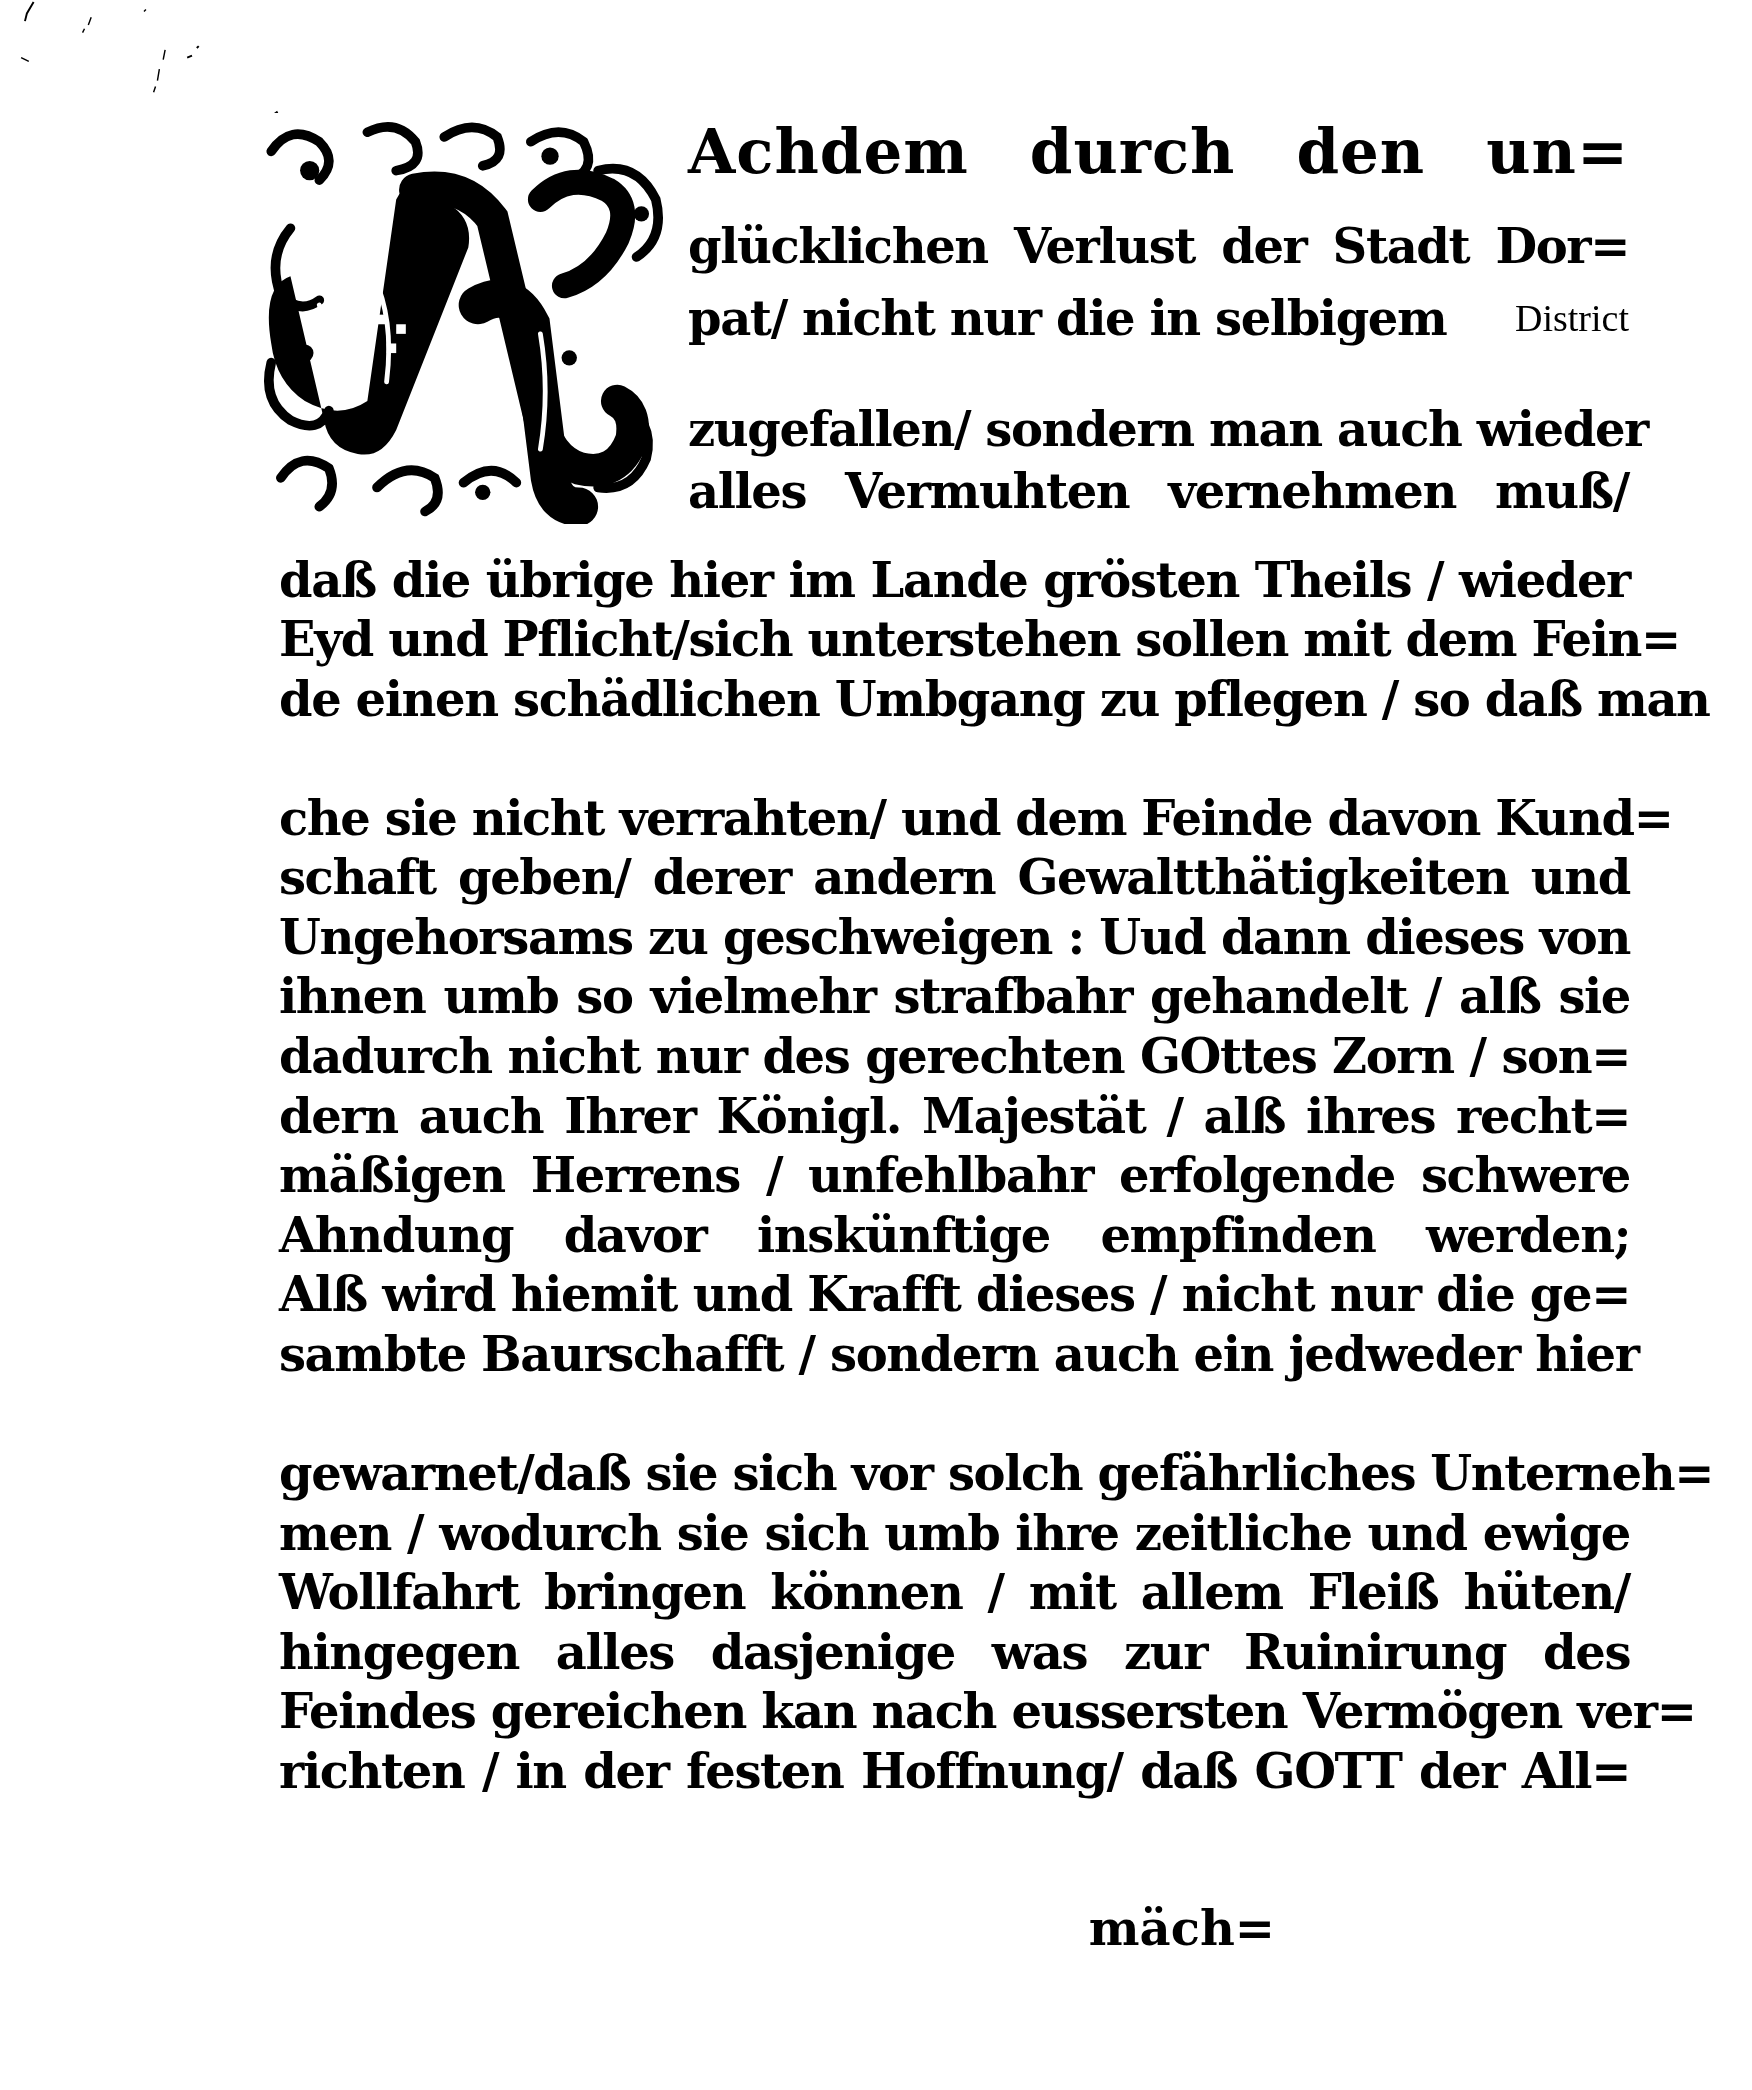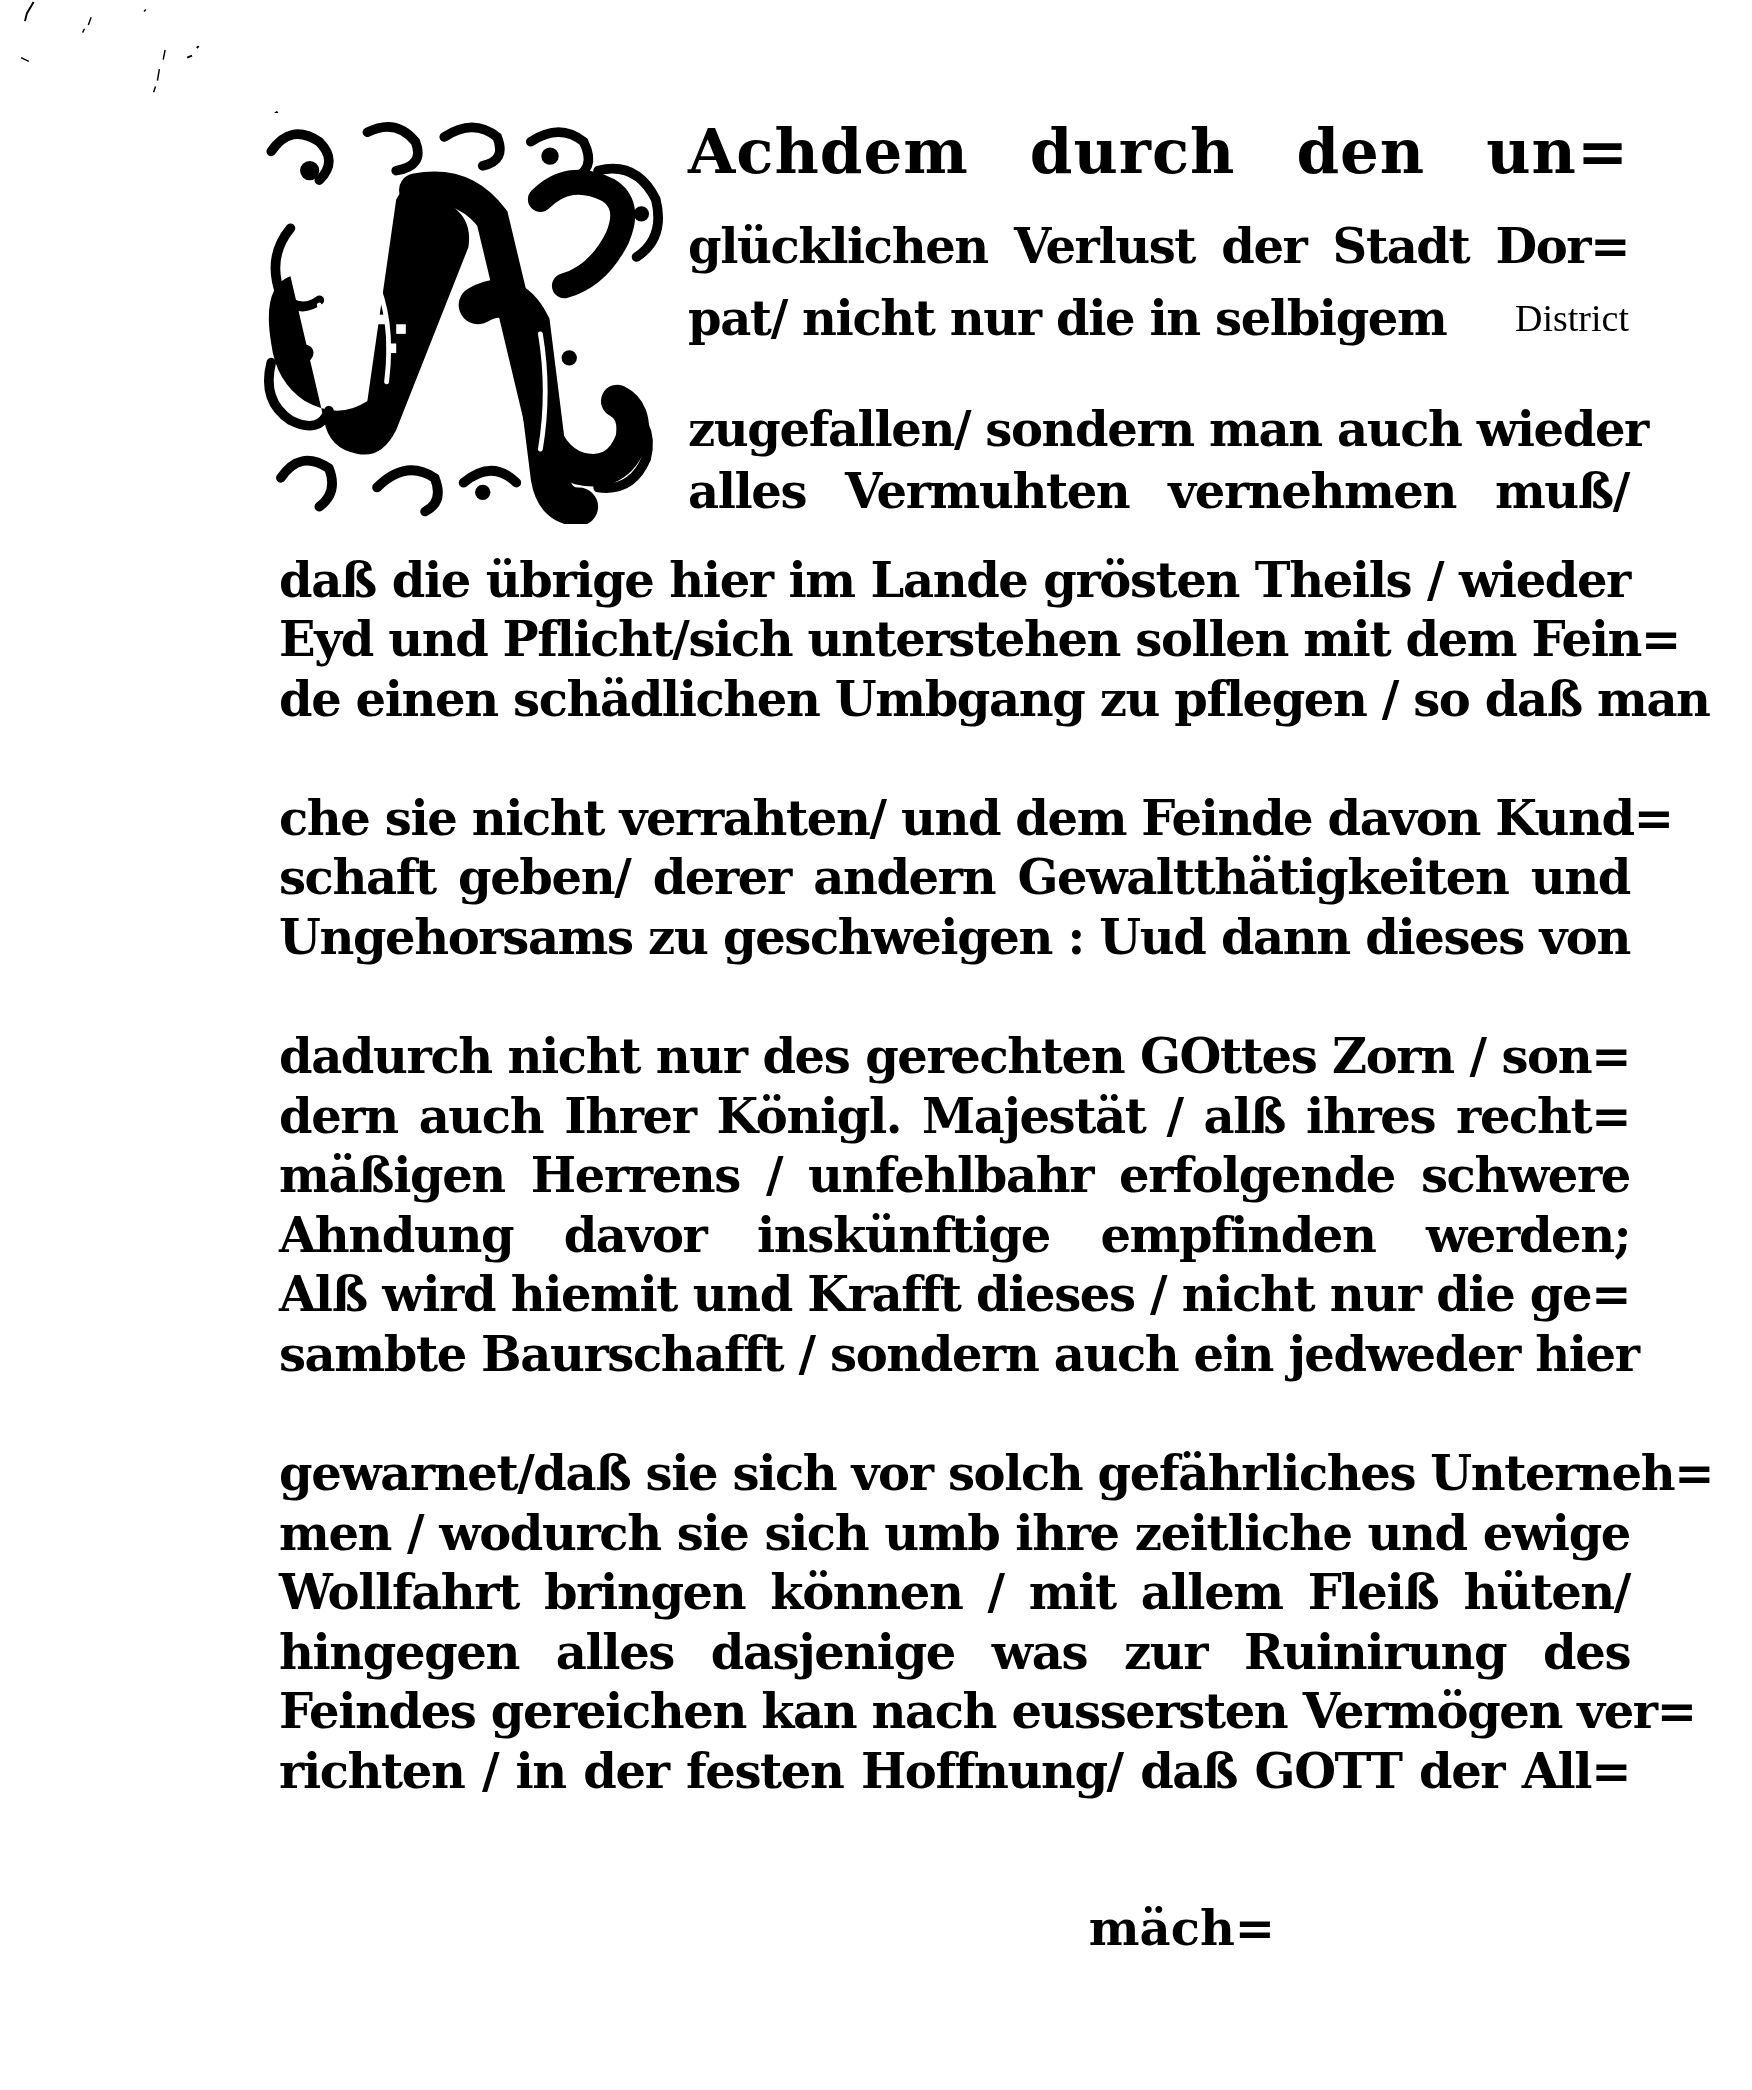--- a/index.html
+++ b/index.html
@@ -140,20 +140,21 @@
   <div class="line justify" style="left:688px; top:461px; width:941px;">alles Vermuhten vernehmen muß/</div>
 
   <div class="line justify" style="left:279px; top:550px; width:1351px;">daß die übrige hier im Lande grösten Theils / wieder</div>
   <div class="line justify" style="left:279px; top:609px; width:1351px;">Eyd und Pflicht/sich unterstehen sollen mit dem Fein=</div>
   <div class="line justify" style="left:279px; top:669px; width:1351px;">de einen schädlichen Umbgang zu pflegen / so daß man</div>
 
 
   <div class="line justify" style="left:279px; top:788px; width:1351px;">che sie nicht verrahten/ und dem Feinde davon Kund=</div>
   <div class="line justify" style="left:279px; top:847px; width:1351px;">schaft geben/ derer andern Gewaltthätigkeiten und</div>
   <div class="line justify" style="left:279px; top:907px; width:1351px;">Ungehorsams zu geschweigen : Uud dann dieses von</div>
+  <div class="line justify" style="left:279px; top:966px; width:1351px;">ihnen umb so vielmehr strafbahr gehandelt / alß sie</div>
   <div class="line justify" style="left:279px; top:1026px; width:1351px;">dadurch nicht nur des gerechten GOttes Zorn / son=</div>
   <div class="line justify" style="left:279px; top:1086px; width:1351px;">dern auch Ihrer Königl. Majestät / alß ihres recht=</div>
   <div class="line justify" style="left:279px; top:1145px; width:1351px;">mäßigen Herrens / unfehlbahr erfolgende schwere</div>
   <div class="line justify" style="left:279px; top:1205px; width:1351px;">Ahndung davor inskünftige empfinden werden;</div>
   <div class="line justify" style="left:279px; top:1264px; width:1351px;">Alß wird hiemit und Krafft dieses / nicht nur die ge=</div>
   <div class="line justify" style="left:279px; top:1324px; width:1351px;">sambte Baurschafft / sondern auch ein jedweder hier</div>
   <div class="line justify" style="left:279px; top:1443px; width:1351px;">gewarnet/daß sie sich vor solch gefährliches Unterneh=</div>
   <div class="line justify" style="left:279px; top:1503px; width:1351px;">men /  wodurch sie sich umb ihre zeitliche und ewige</div>
   <div class="line justify" style="left:279px; top:1562px; width:1351px;">Wollfahrt bringen können / mit allem Fleiß hüten/</div>
   <div class="line justify" style="left:279px; top:1622px; width:1351px;">hingegen alles dasjenige was zur Ruinirung des</div>

